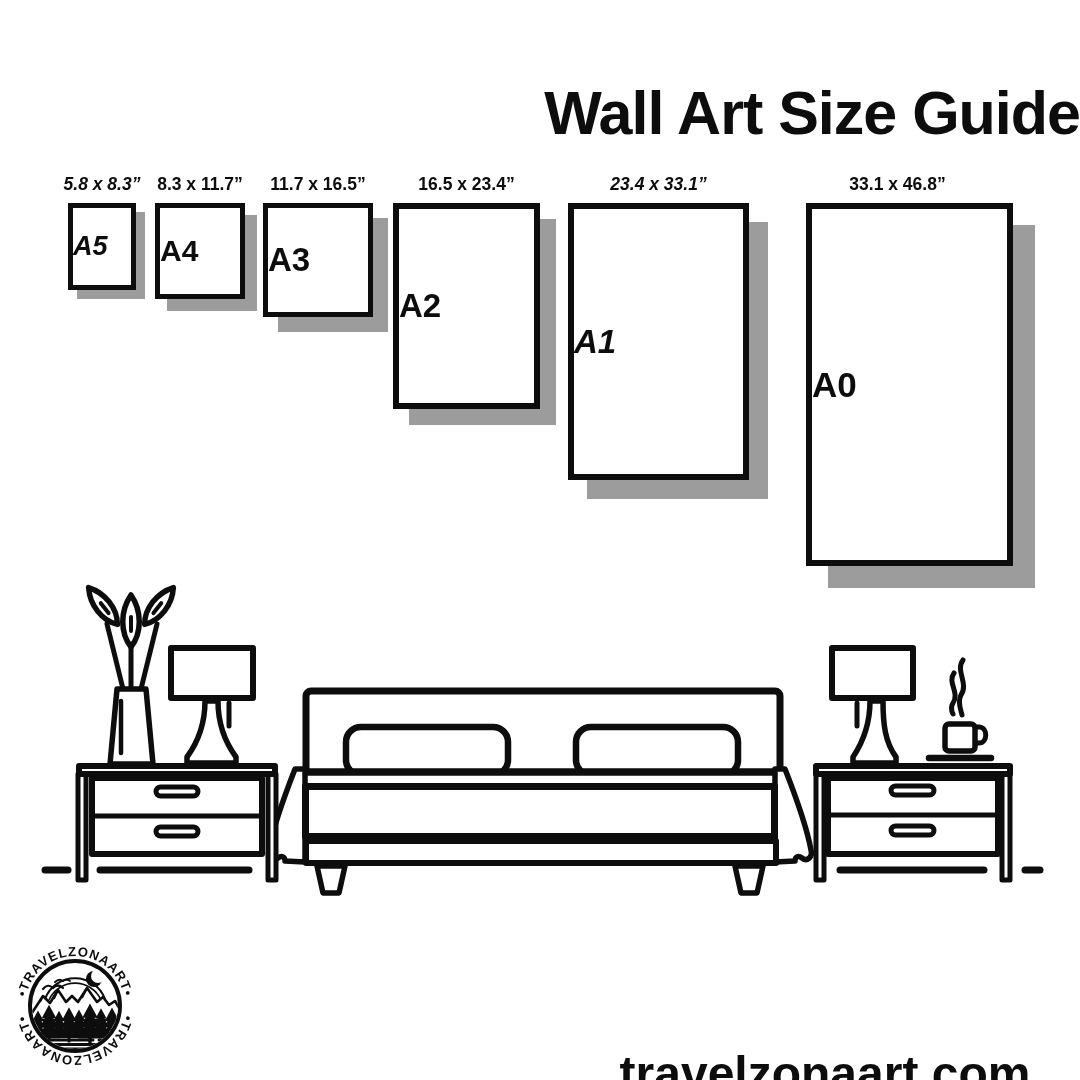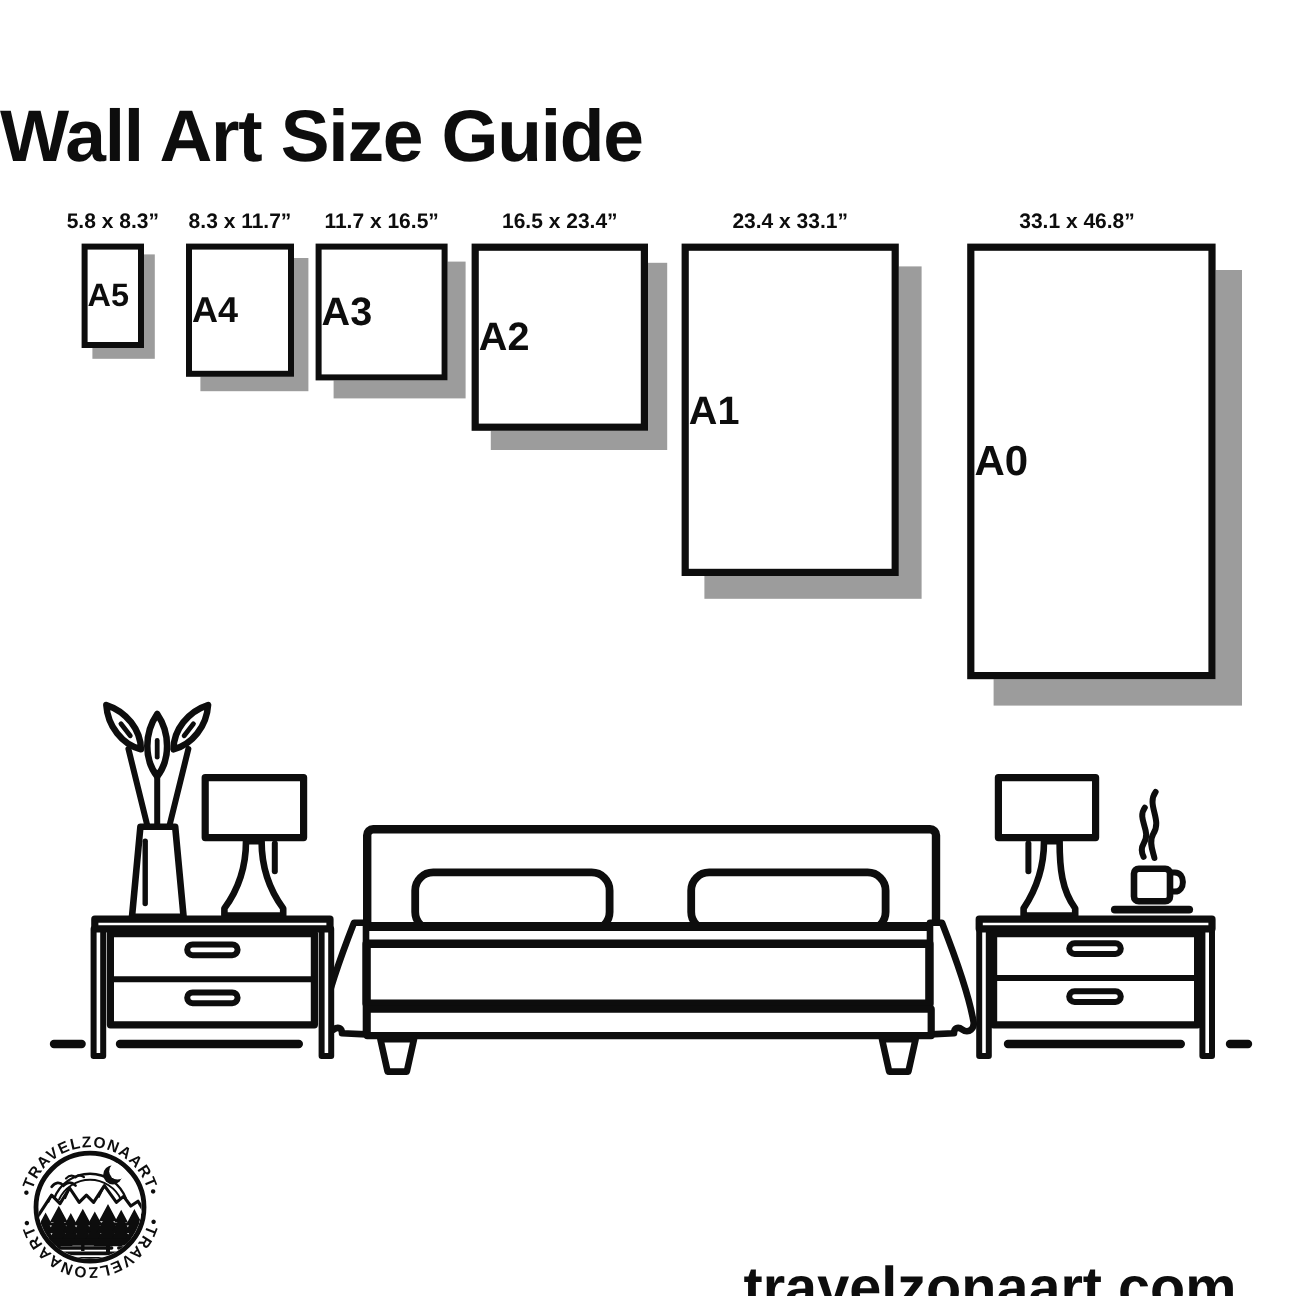--- a/index.html
+++ b/index.html
@@ -1,18 +1,18 @@
 <!DOCTYPE html>
 <html style="--ink: #0d0d0d; --paper: #ffffff; --shadow: #9c9c9c;"><head>
 <meta charset="utf-8">
 <style>
   html,body{margin:0;padding:0;background:#fff;}
   body{font-family:"Liberation Sans","DejaVu Sans",sans-serif;color:var(--ink,#0d0d0d);}
   .canvas{position:relative;width:1080px;height:1080px;background:var(--paper,#fff);overflow:hidden;}
-  .page-title{position:absolute;top:40px;left:0;width:100%;text-align:left;
+  .page-title{position:absolute;top:40px;left:0;width:100%;text-align:right;
     font-size:61px;font-weight:800;letter-spacing:-1px;line-height:64px;}
   
   .panel{position:absolute;box-sizing:border-box;}
   .paper{box-sizing:border-box;width:100%;height:100%;background:var(--paper,#fff);
     border:var(--bw,5px) solid var(--ink,#0d0d0d);
     box-shadow:var(--sh,12px) var(--sh,12px) 0 0 var(--shadow,#9c9c9c);
     display:flex;align-items:center;justify-content:flex-start;}
   .aname{font-weight:700;font-size:var(--fs,30px);letter-spacing:0;}
   .dim{position:absolute;bottom:calc(100% + 8px);left:50%;transform:translateX(-50%);
     white-space:nowrap;font-weight:700;font-size:17.5px;}
@@ -23,45 +23,45 @@
     font-size:48px;font-weight:800;letter-spacing:0;margin-top:40px;}
 </style>
 </head>
 <body>
 
 <div class="canvas">
 
   <h1 class="page-title">Wall Art Size Guide</h1>
 
   <section>
-    <div class="panel" style="left:68px;top:203px;width:52px;height:87px;--sh:9px;--bw:5px;--fs:27px;">
+    <div class="panel" style="left:68px;top:203px;width:68px;height:87px;font-style:italic;--sh:9px;--bw:5px;--fs:27px;">
       <span class="dim">5.8 x 8.3”</span>
       <div class="paper">
           <span class="aname">A5</span>
         </div>
     </div>
-    <div class="panel" style="left:155px;top:203px;width:90px;height:111px;--sh:12px;--bw:5px;--fs:30px;">
+    <div class="panel" style="left:155px;top:203px;width:90px;height:96px;--sh:12px;--bw:5px;--fs:30px;">
       <span class="dim">8.3 x 11.7”</span>
       <div class="paper">
           <span class="aname">A4</span>
         </div>
     </div>
     <div class="panel" style="left:263px;top:203px;width:110px;height:114px;--sh:15px;--bw:5px;--fs:33px;">
       <span class="dim">11.7 x 16.5”</span>
       <div class="paper">
           <span class="aname">A3</span>
         </div>
     </div>
-    <div class="panel" style="left:393px;top:203px;width:147px;height:156px;--sh:16px;--bw:6px;--fs:33px;">
+    <div class="panel" style="left:393px;top:203px;width:147px;height:206px;--sh:16px;--bw:6px;--fs:33px;">
       <span class="dim">16.5 x 23.4”</span>
       <div class="paper">
           <span class="aname">A2</span>
         </div>
     </div>
-    <div class="panel" style="left:568px;top:203px;width:181px;height:277px;--sh:19px;--bw:6px;--fs:33px;">
+    <div class="panel" style="left:568px;top:203px;width:181px;height:277px;font-style:italic;--sh:19px;--bw:6px;--fs:33px;">
       <span class="dim">23.4 x 33.1”</span>
       <div class="paper">
           <span class="aname">A1</span>
         </div>
     </div>
     <div class="panel" style="left:782px;top:203px;width:231px;height:363px;padding-left:24px;--sh:22px;--bw:6px;--fs:35px;">
       <span class="dim">33.1 x 46.8”</span>
       <div class="paper">
           <span class="aname">A0</span>
         </div>

